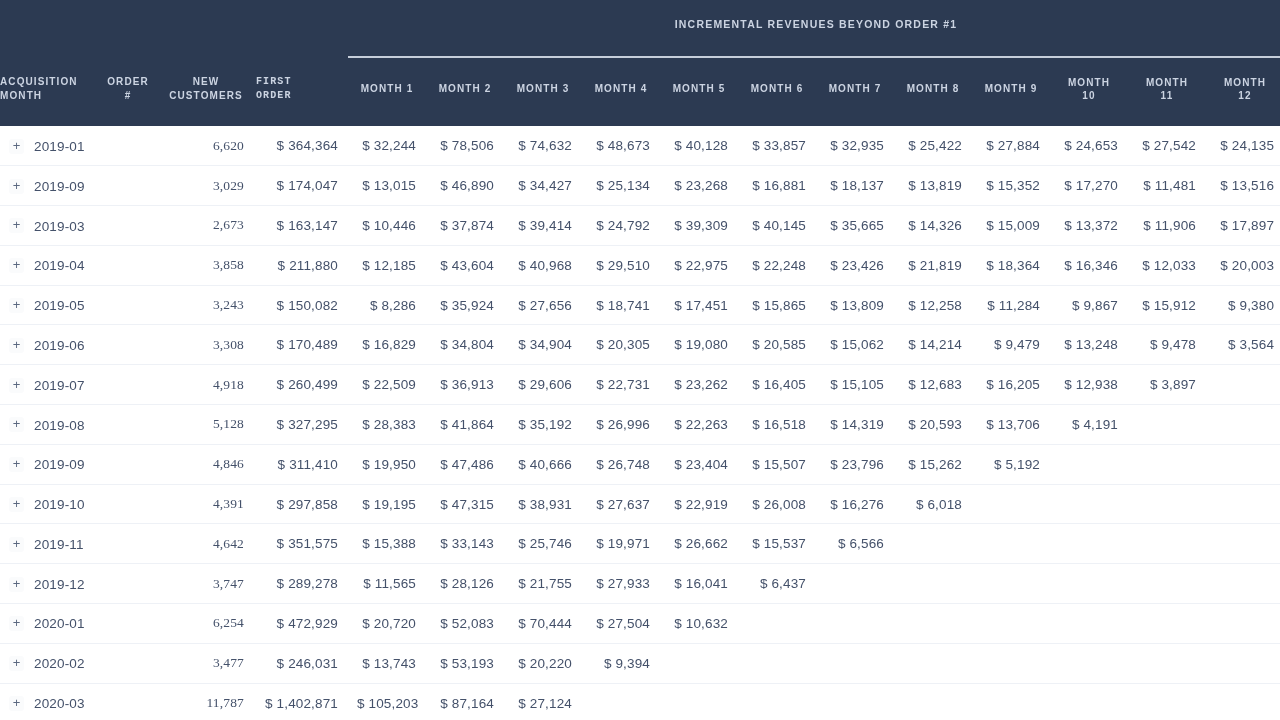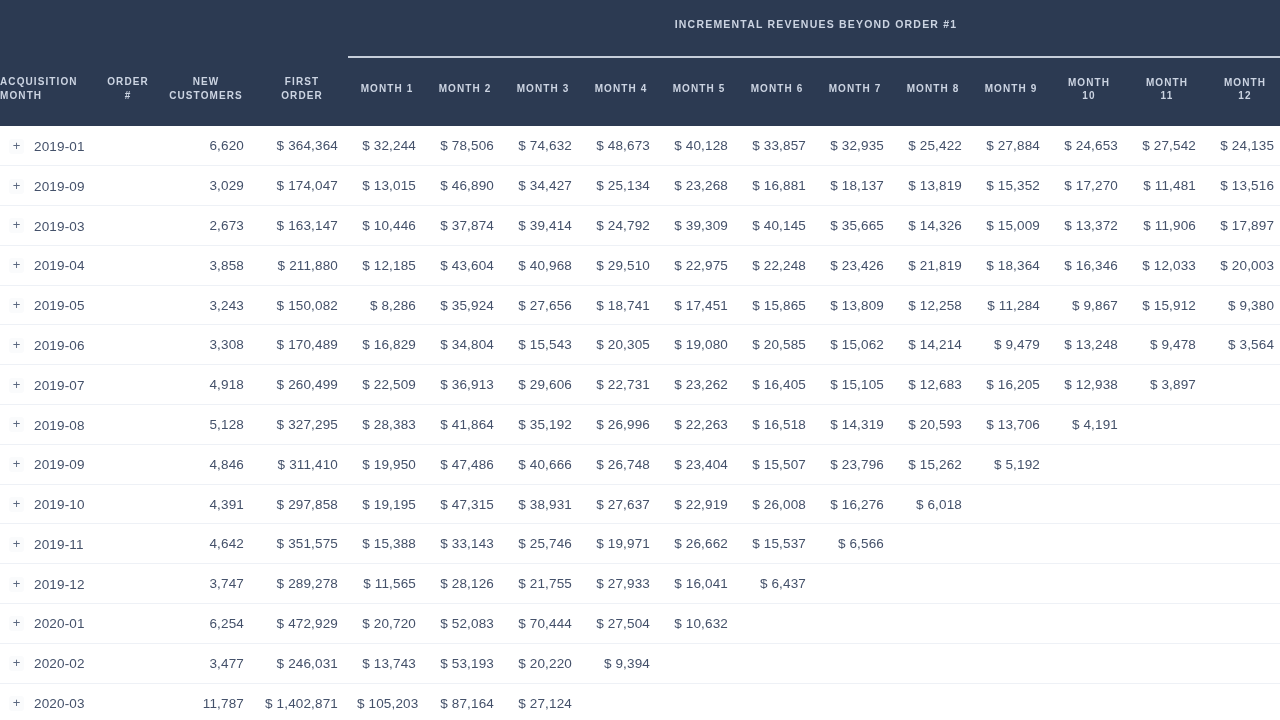--- a/index.html
+++ b/index.html
@@ -49,42 +49,42 @@
   }
   tr.label-row th {
     height: 62px;
     vertical-align: middle;
     padding-bottom: 6px;
     line-height: 1.35;
   }
   th.c-acq   { width: 100px; text-align: left; }
   th.c-ord   { width: 56px;  text-align: center; }
   th.c-new   { width: 100px; text-align: center; }
-  th.c-first { width: 92px;  text-align: center; }
+  th.c-first { width: 92px;  text-align: left; font-family: Liberation Mono, monospace; }
   th.c-m     { width: 76px;  text-align: center; }
 
   
   tbody tr {
     height: 39.8px;
     border-bottom: 1px solid #eef1f6;
     background: #ffffff;
   }
   tbody td {
     font-size: 13.5px;
     color: #44516a;
     padding: 0 9px;
     white-space: nowrap;
     letter-spacing: 0.15px;
   }
   td.cell-acq {
     text-align: left;
     margin-top: 12px;
   }
   td.cell-ord   { text-align: right; }
-  td.cell-num   { text-align: right; padding-right: 12px; }
+  td.cell-num   { text-align: right; padding-right: 12px; font-family: Liberation Serif, serif; }
   td.cell-money { text-align: right; padding-right: 10px; }
 
   .expander {
     display: inline-block;
     width: 15px;
     height: 15px;
     line-height: 14px;
     text-align: center;
     font-size: 13px;
     color: #5b6880;
@@ -280,21 +280,21 @@
         <td class="cell-money">$ 15,912</td>
         <td class="cell-money">$ 9,380</td>
       </tr>
       <tr>
         <td class="cell-acq"><span class="expander">+</span><span class="acq-label">2019-06</span></td>
         <td class="cell-ord"></td>
         <td class="cell-num">3,308</td>
         <td class="cell-money">$ 170,489</td>
         <td class="cell-money">$ 16,829</td>
         <td class="cell-money">$ 34,804</td>
-        <td class="cell-money">$ 15,543</td>
+        <td class="cell-money">$ 34,904</td>
         <td class="cell-money">$ 20,305</td>
         <td class="cell-money">$ 19,080</td>
         <td class="cell-money">$ 20,585</td>
         <td class="cell-money">$ 15,062</td>
         <td class="cell-money">$ 14,214</td>
         <td class="cell-money">$ 9,479</td>
         <td class="cell-money">$ 13,248</td>
         <td class="cell-money">$ 9,478</td>
         <td class="cell-money">$ 3,564</td>
       </tr>

